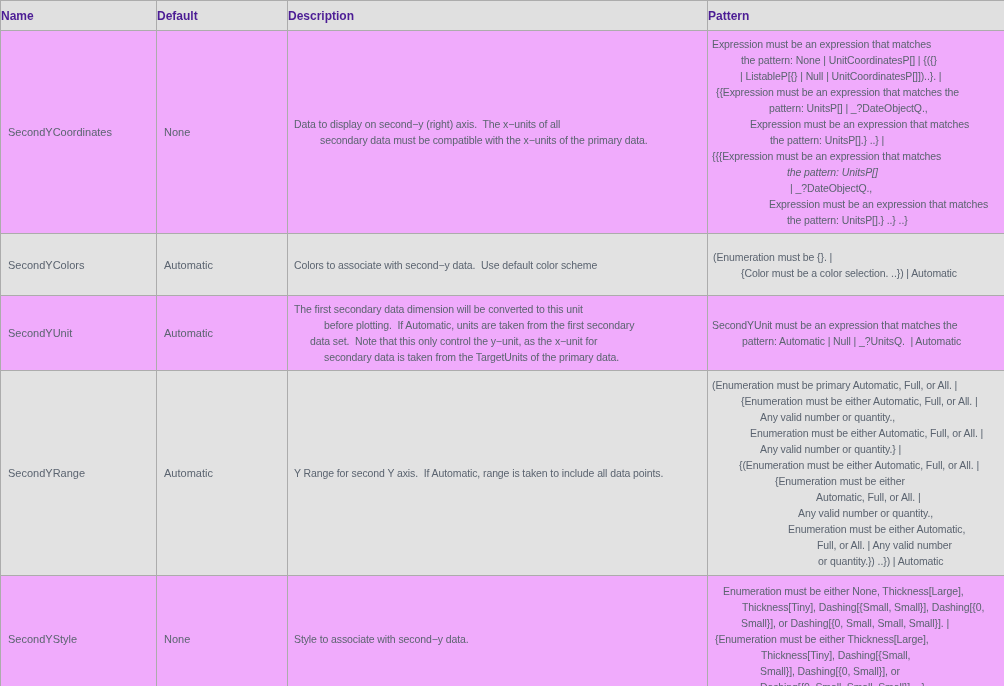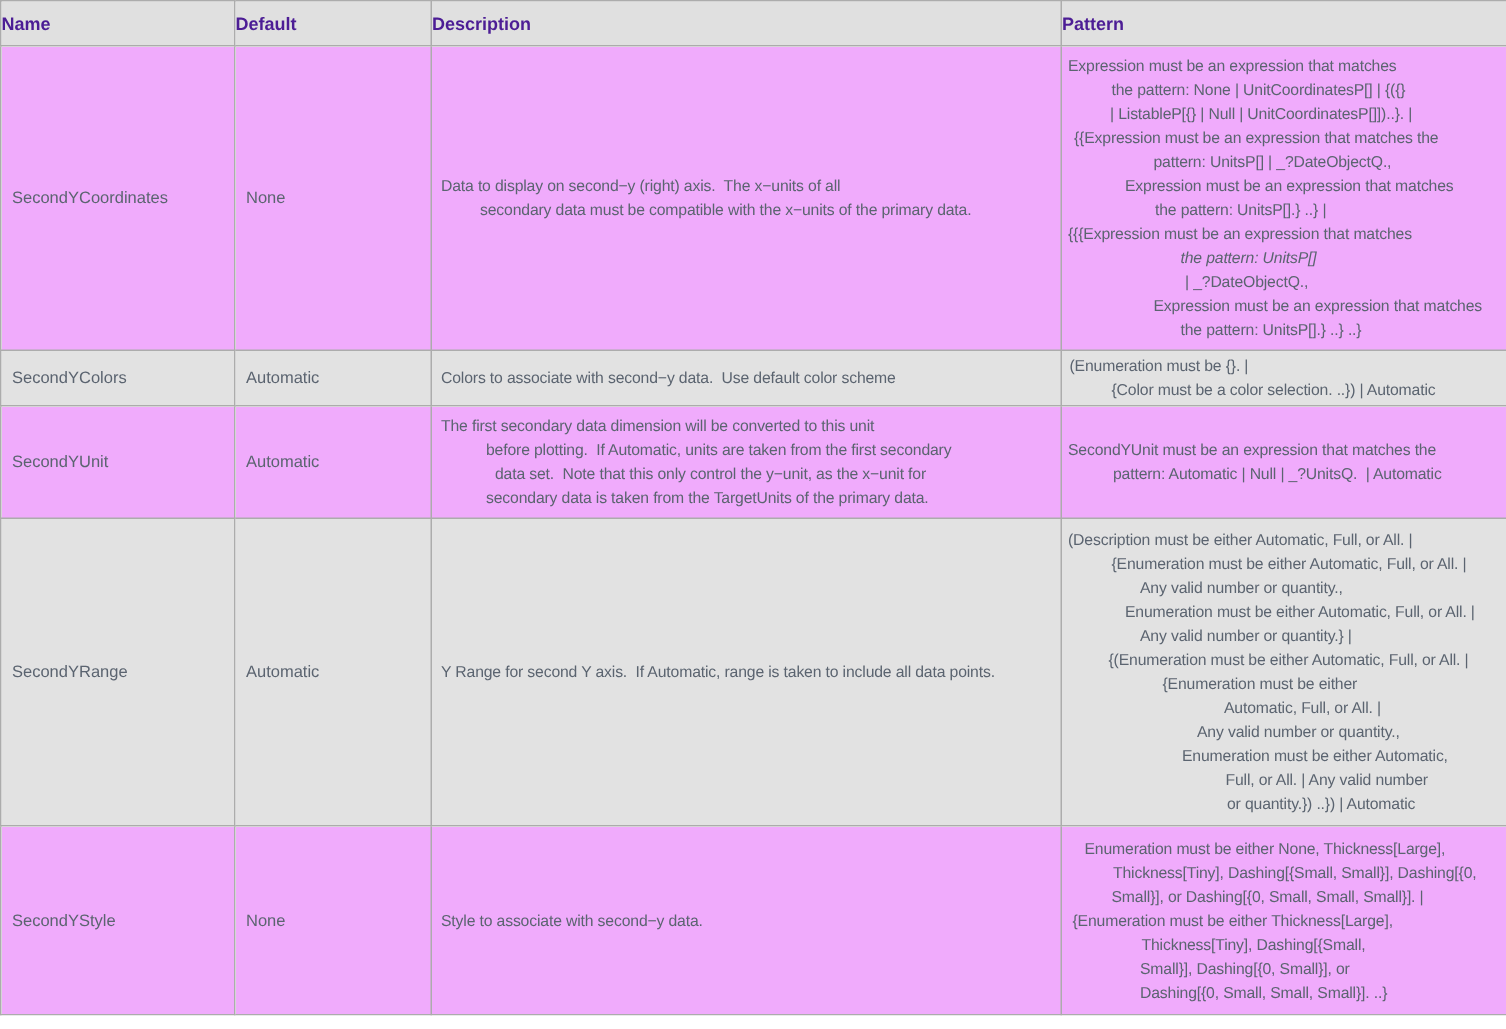--- a/index.html
+++ b/index.html
@@ -28,21 +28,21 @@
     text-align: left;
     height: 29px;
     padding-left: 7px;
     border-bottom: 1px solid #8f8f8f;
     margin-top: 28px;
   }
   tbody td { color: #5b6470; background: #f0abfc; }
   tbody tr.shaded td { background: #e2e2e2; }
 
   tbody tr:nth-child(1) { height: 203px; }
-  tbody tr:nth-child(2) { height: 37px; }
+  tbody tr:nth-child(2) { height: 62px; }
   tbody tr:nth-child(3) { height: 75px; }
   tbody tr:nth-child(4) { height: 205px; }
   tbody tr:nth-child(5) { height: 126px; }
 
   td.c-name  { padding-left: 7px; font-size: 11px; }
   td.c-default { padding-left: 7px; font-size: 11px; }
   td.c-desc  { padding-left: 6px; }
   td.c-pattern { padding-left: 4px; }
 
   .lines { overflow: hidden; }
@@ -113,42 +113,42 @@
           </div>
         </td>
   </tr>
       <tr>
     <td class="c-name"><span class="txt">SecondYUnit</span></td>
     <td class="c-default"><span class="txt">Automatic</span></td>
     <td class="c-desc">
           <div class="lines">
             <div class="line" style="margin-left: 0px;">The first secondary data dimension will be converted to this unit</div>
             <div class="line" style="margin-left: 30px;">before plotting.  If Automatic, units are taken from the first secondary</div>
-            <div class="line" style="margin-left: 36px;">data set.  Note that this only control the y−unit, as the x−unit for</div>
+            <div class="line" style="margin-left: 16px;">data set.  Note that this only control the y−unit, as the x−unit for</div>
             <div class="line" style="margin-left: 30px;">secondary data is taken from the TargetUnits of the primary data.</div>
           </div>
         </td>
     <td class="c-pattern">
           <div class="lines">
             <div class="line" style="margin-left: 0px;">SecondYUnit must be an expression that matches the</div>
             <div class="line" style="margin-left: 30px;">pattern: Automatic | Null | _?UnitsQ.  | Automatic</div>
           </div>
         </td>
   </tr>
       <tr class="shaded">
     <td class="c-name"><span class="txt">SecondYRange</span></td>
     <td class="c-default"><span class="txt">Automatic</span></td>
     <td class="c-desc">
           <div class="lines">
             <div class="line" style="margin-left: 0px;">Y Range for second Y axis.  If Automatic, range is taken to include all data points.</div>
           </div>
         </td>
     <td class="c-pattern">
           <div class="lines">
-            <div class="line" style="margin-left: 0px;">(Description must be either Automatic, Full, or All. |</div>
+            <div class="line" style="margin-left: 0px;">(Enumeration must be primary Automatic, Full, or All. |</div>
             <div class="line" style="margin-left: 29px;">{Enumeration must be either Automatic, Full, or All. |</div>
             <div class="line" style="margin-left: 48px;">Any valid number or quantity.,</div>
             <div class="line" style="margin-left: 38px;">Enumeration must be either Automatic, Full, or All. |</div>
             <div class="line" style="margin-left: 48px;">Any valid number or quantity.} |</div>
             <div class="line" style="margin-left: 27px;">{(Enumeration must be either Automatic, Full, or All. |</div>
             <div class="line" style="margin-left: 63px;">{Enumeration must be either</div>
             <div class="line" style="margin-left: 104px;">Automatic, Full, or All. |</div>
             <div class="line" style="margin-left: 86px;">Any valid number or quantity.,</div>
             <div class="line" style="margin-left: 76px;">Enumeration must be either Automatic,</div>
             <div class="line" style="margin-left: 105px;">Full, or All. | Any valid number</div>

